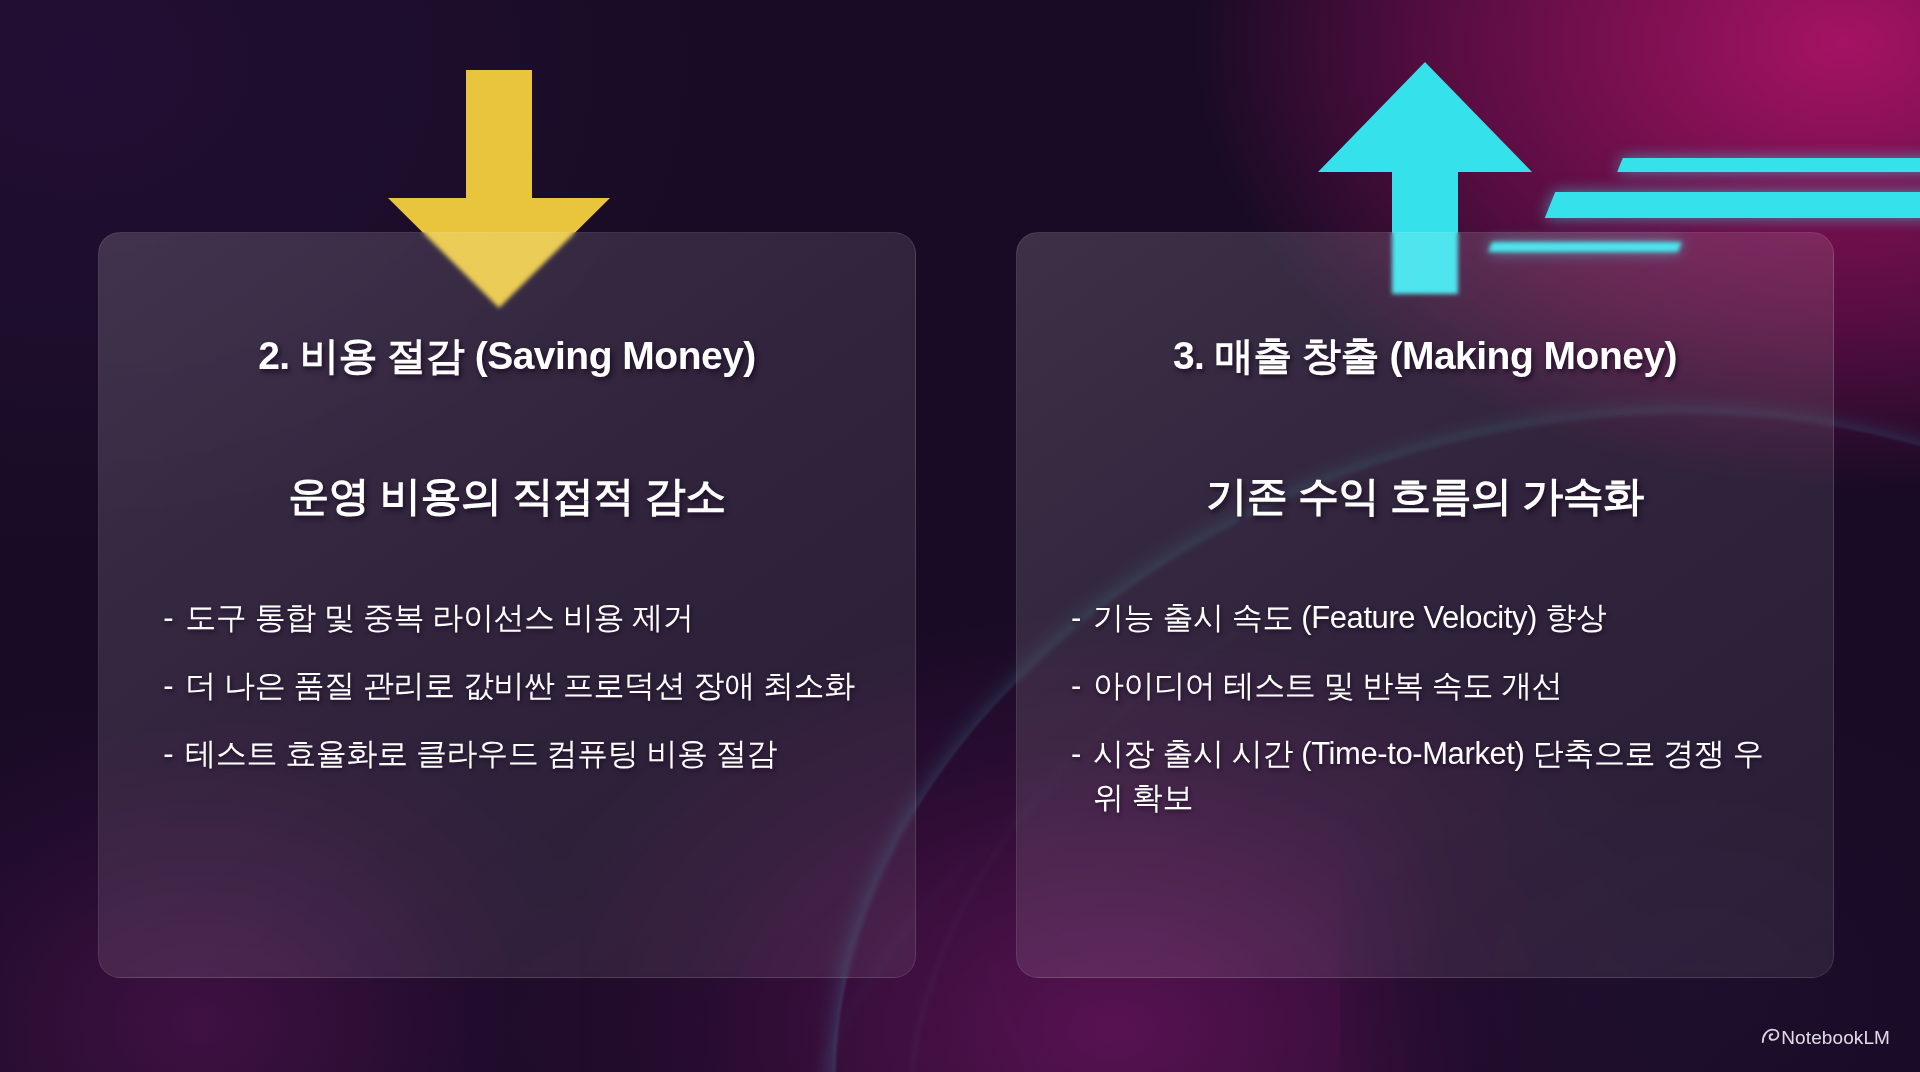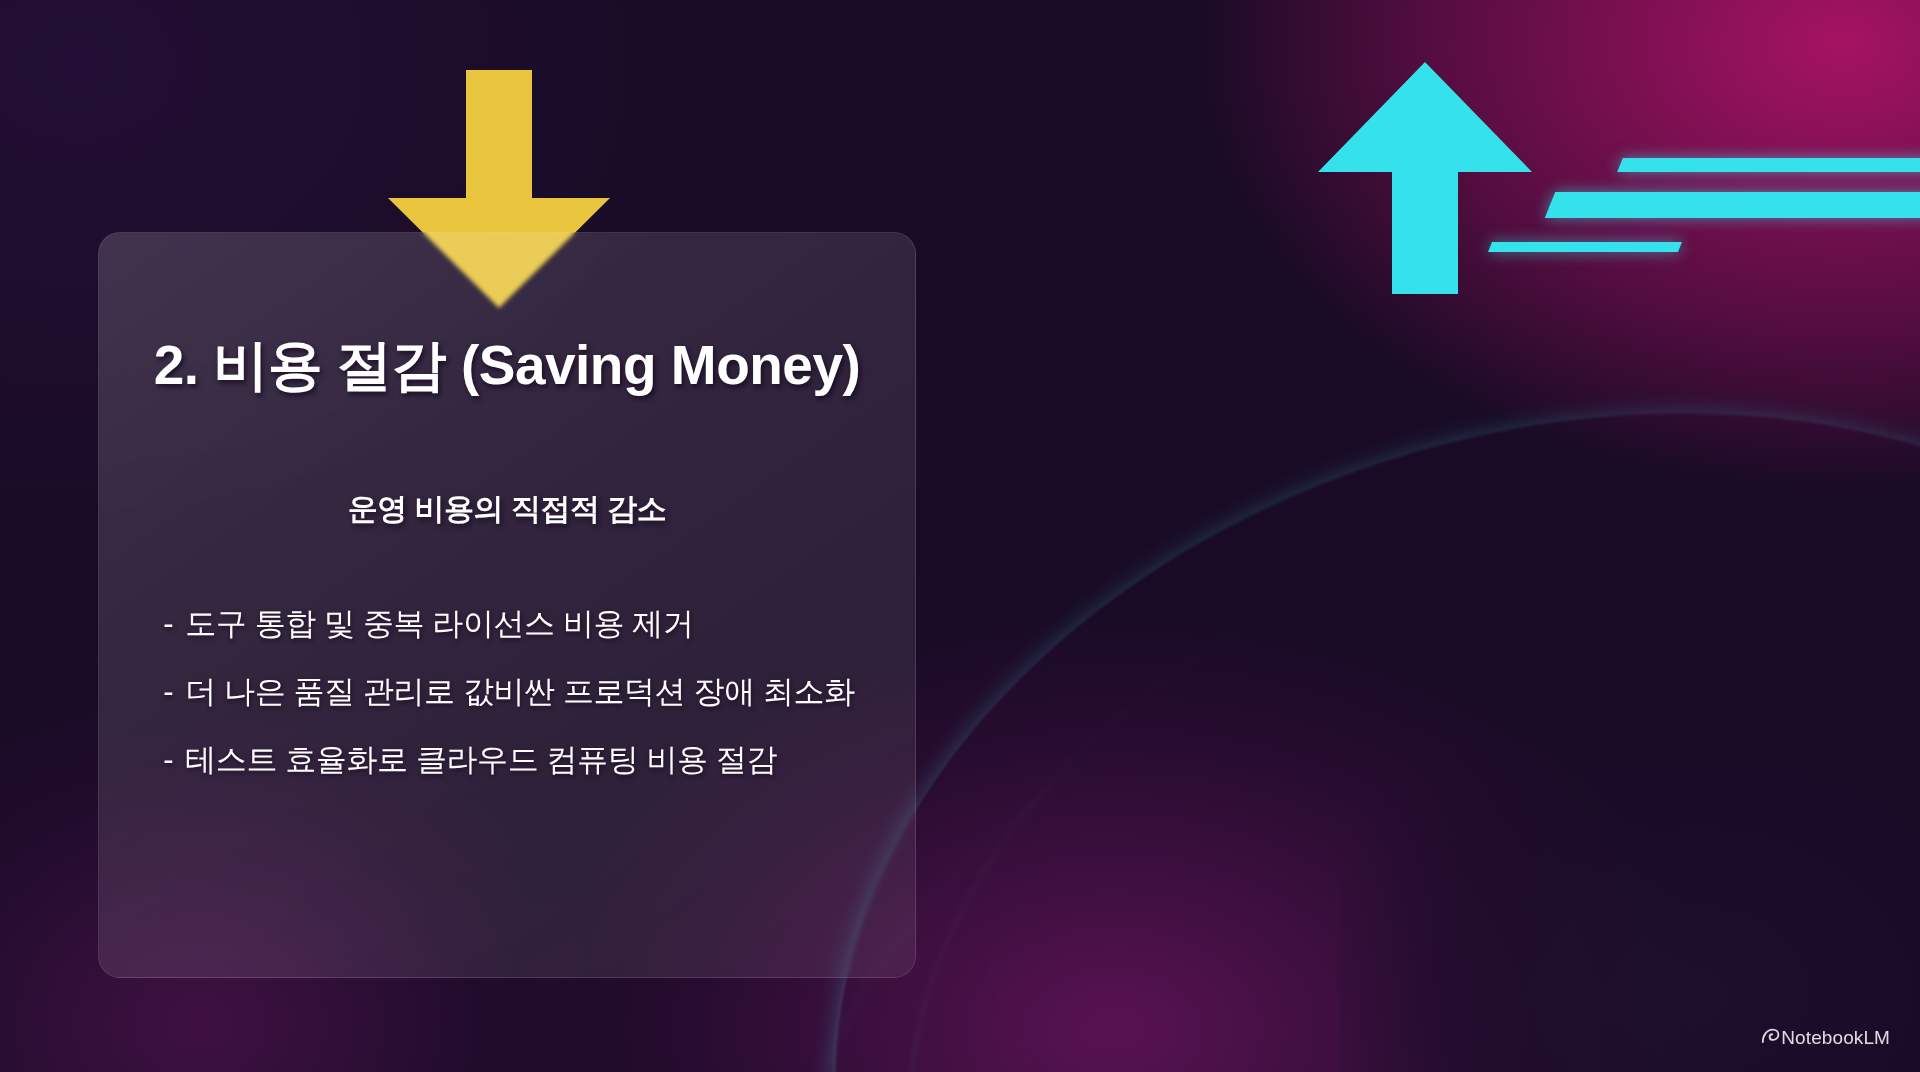--- a/index.html
+++ b/index.html
@@ -110,30 +110,30 @@
     background:linear-gradient(145deg, rgba(255,255,255,0.155) 0%, rgba(255,255,255,0.105) 45%, rgba(255,255,255,0.075) 100%);
     border:1px solid rgba(255,255,255,0.10);
     backdrop-filter:blur(2px);
     padding:96px 28px 0 28px;
     text-align:center;
   }
   .card-left  { left:98px; }
   .card-right { left:1016px; }
 
   .card-title {
-    font-size:55px;
+    font-size:39px;
     font-weight:bold;
     color:#ffffff;
     letter-spacing:-0.5px;
     text-shadow:2px 3px 5px rgba(20,5,30,0.75);
     white-space:nowrap;
   }
   .card-subtitle {
     margin-top:86px;
-    font-size:30px;
+    font-size:41px;
     font-weight:bold;
     color:#ffffff;
     letter-spacing:-0.5px;
     text-shadow:2px 3px 5px rgba(20,5,30,0.7);
     white-space:nowrap;
   }
   .bullets {
     margin-top:48px;
     padding:0 22px;
     text-align:left;
@@ -206,20 +206,29 @@
     <div class="card card-left">
       <div class="card-title">2. 비용 절감 (Saving Money)</div>
       <div class="card-subtitle">운영 비용의 직접적 감소</div>
       <div class="bullets">
         <div class="bullet">도구 통합 및 중복 라이선스 비용 제거</div>
         <div class="bullet">더 나은 품질 관리로 값비싼 프로덕션 장애 최소화</div>
         <div class="bullet">테스트 효율화로 클라우드 컴퓨팅 비용 절감</div>
       </div>
     </div>
 
+    <div class="card card-right">
+      <div class="card-title">3. 매출 창출 (Making Money)</div>
+      <div class="card-subtitle">기존 수익 흐름의 가속화</div>
+      <div class="bullets">
+        <div class="bullet">기능 출시 속도 (Feature Velocity) 향상</div>
+        <div class="bullet">아이디어 테스트 및 반복 속도 개선</div>
+        <div class="bullet">시장 출시 시간 (Time-to-Market) 단축으로 경쟁 우위 확보</div>
+      </div>
+    </div>
 
   </div>
 
   <div class="watermark">
     <span>
       <svg width="21" height="21" viewBox="0 0 24 24">
         <path d="M3.2 19.5 C3.2 11.2 8.2 5.2 14.4 5.2 C18.4 5.2 21 7.6 21 11.0 C21 14.6 18.2 17.0 15.0 17.0 C12.6 17.0 11.0 15.6 11.0 13.6 C11.0 11.8 12.3 10.6 13.9 10.6" fill="none" stroke="#ece8f2" stroke-width="2.1" stroke-linecap="round"></path>
       </svg>
     </span>
     <span class="wm-text">NotebookLM</span>

